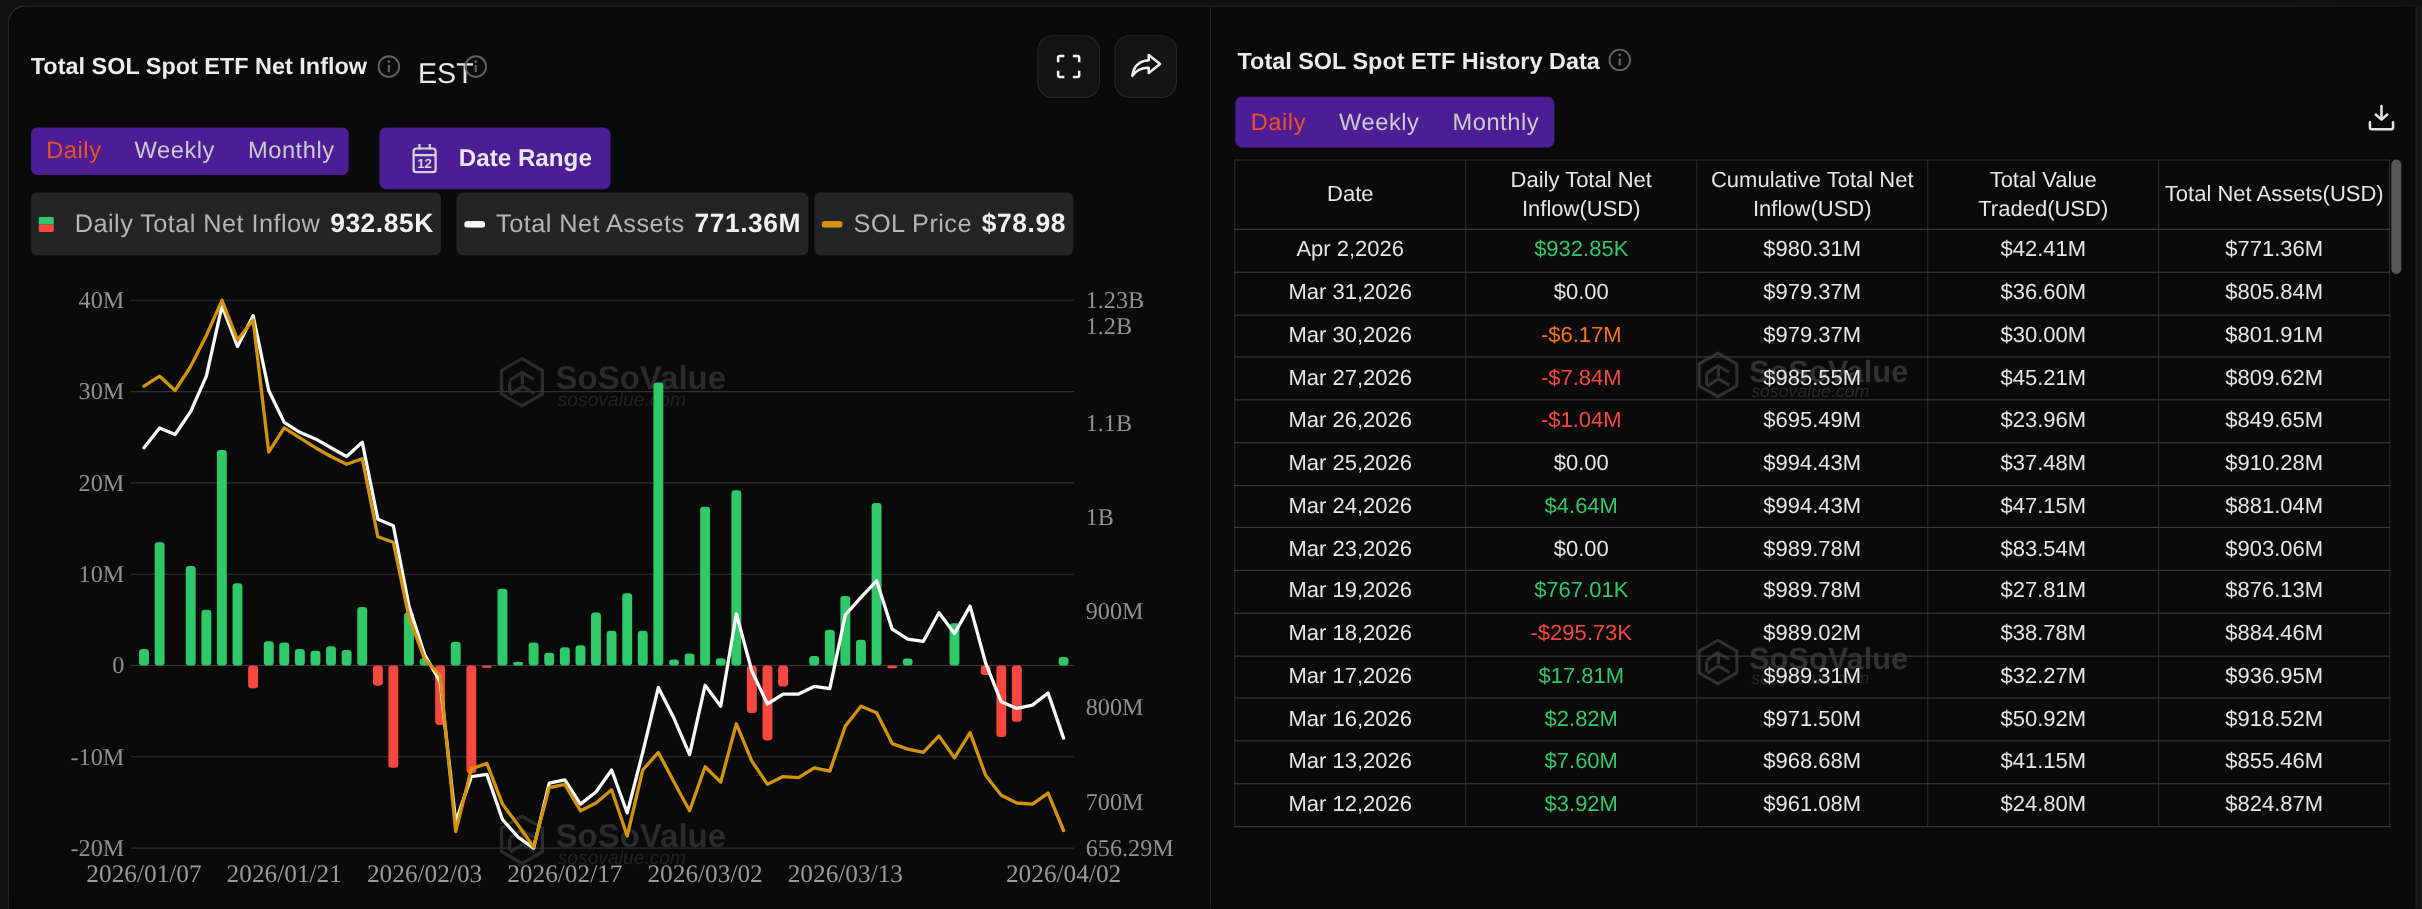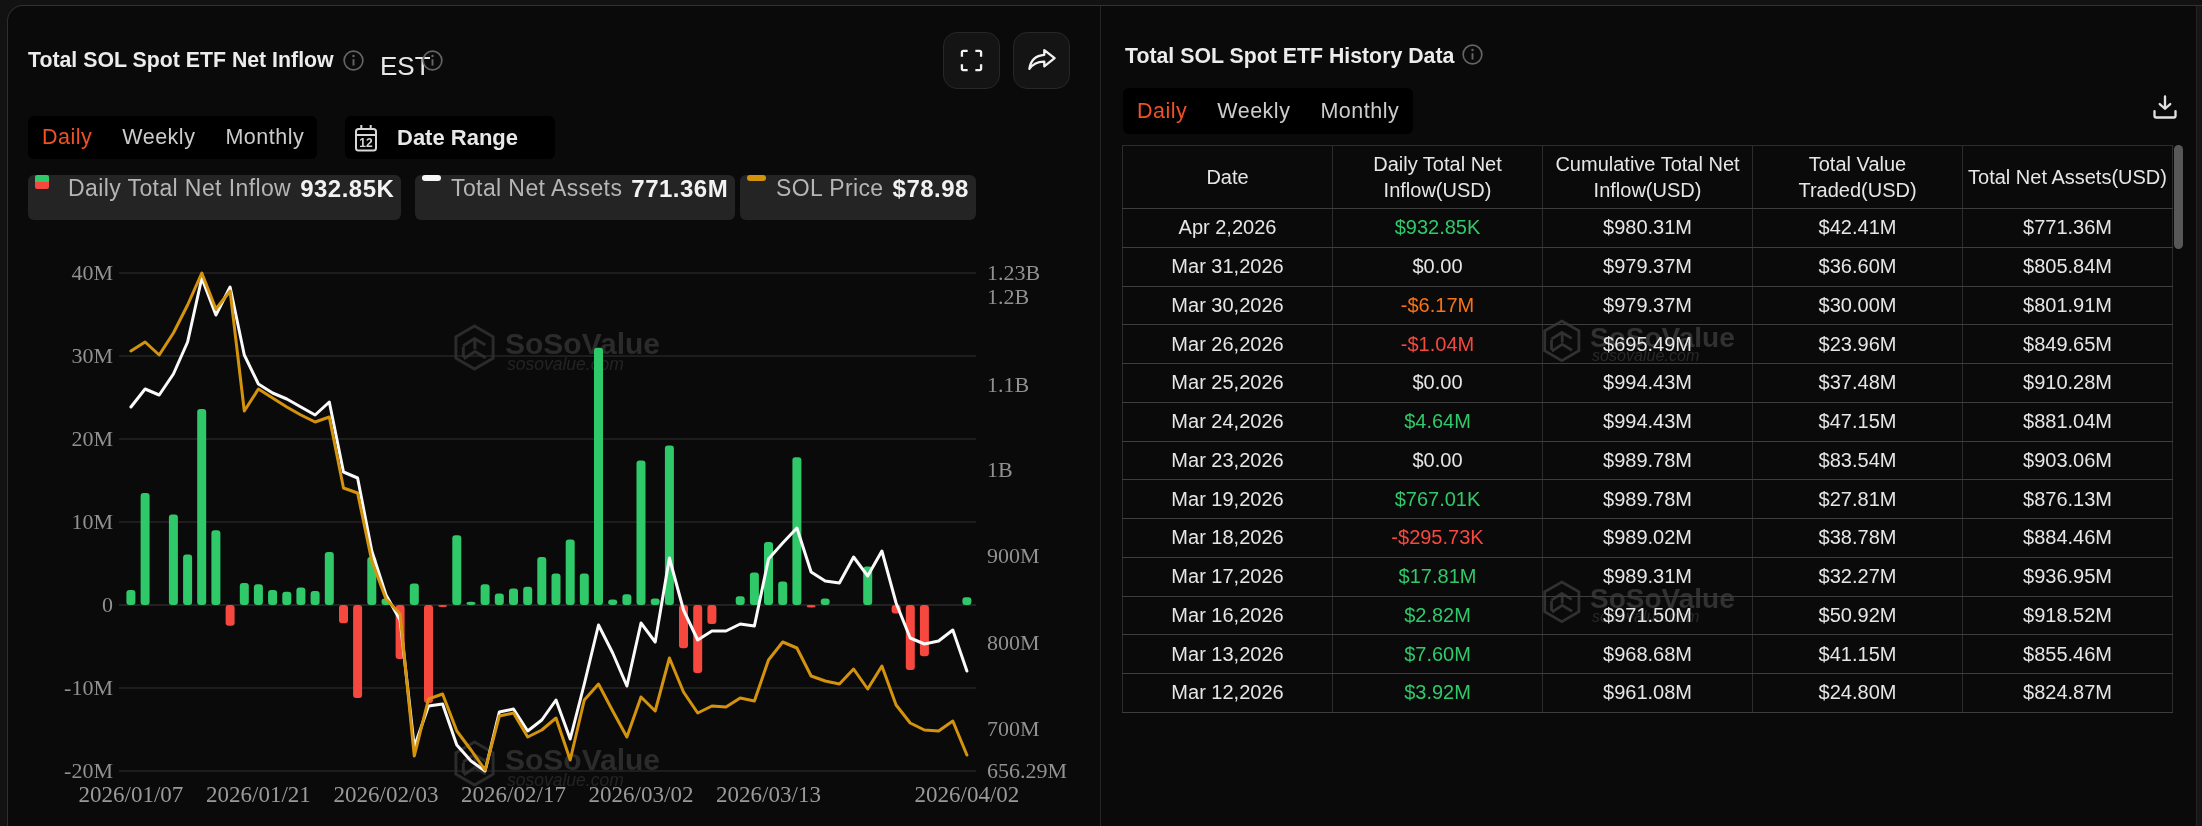--- a/index.html
+++ b/index.html
@@ -2,24 +2,24 @@
 <html><head><meta charset="utf-8">
 <style>
 * { margin:0; padding:0; box-sizing:border-box; }
 html,body { width:2202px; height:826px; background:#121212; font-family:"Liberation Sans", sans-serif; overflow:hidden; }
 #card { position:absolute; left:7px; top:5px; width:2195px; height:830px; background:#0a0a0a;
         border-left:1px solid #2e2e2e; border-top:1px solid #323232; border-radius:16px 0 0 0; }
 .abs { position:absolute; }
 #vdiv { position:absolute; left:1100px; top:6px; width:1px; height:820px; background:#262626; }
 #rgut { position:absolute; left:2196px; top:6px; width:6px; height:820px; background:#161616; border-left:1px solid #242424; }
 .title { font-size:21.3px; font-weight:bold; color:#ececec; }
-.tabs { position:absolute; background:#000000; border-radius:6px; display:flex; align-items:center; font-size:21.5px; letter-spacing:0.5px; color:#cccccc; }
+.tabs { position:absolute; background:#4c1d95; border-radius:6px; display:flex; align-items:center; font-size:21.5px; letter-spacing:0.5px; color:#cccccc; }
 .tabs span { display:block; }
 .tab-on { color:#F05123; }
-.pill { position:absolute; background:#242424; border-radius:6px; display:flex; align-items:flex-start; font-size:23px; letter-spacing:0.4px; color:#b5b5b5; height:45px; }
+.pill { position:absolute; background:#242424; border-radius:6px; display:flex; align-items:center; font-size:23px; letter-spacing:0.4px; color:#b5b5b5; height:57px; }
 .pv { font-weight:bold; font-size:24px; letter-spacing:0.5px; color:#f2f2f2; }
 .btn { position:absolute; width:57px; height:57px; background:#141414; border:1px solid #272727; border-radius:14px; display:flex; align-items:center; justify-content:center; }
 #htable { position:absolute; left:1122px; top:145px; border-collapse:collapse; table-layout:fixed; font-size:20px; color:#e6e6e6; }
 #htable td, #htable th { width:210px; text-align:center; border-right:1px solid #2c2c2c; border-bottom:1px solid #3d3d3d; font-weight:normal; }
 #htable td:first-child, #htable th:first-child { border-left:1px solid #2c2c2c; }
 #htable thead th { height:63px; border-top:1px solid #2c2c2c; border-bottom:1px solid #3d3d3d; line-height:26px; }
 #htable tbody td { height:38.75px; }
 </style></head>
 <body>
 <div id="card"></div>
@@ -49,21 +49,21 @@
     <svg width="31" height="27" viewBox="0 0 31 27" fill="none">
       <path d="M18.3 3.1 L28.6 11.2 L18.3 19.3 L18.3 14.6 C11.8 14.4 7.3 16.4 3.4 21.9 C4.6 13.2 9.9 8.4 18.3 7.8 Z" stroke="#f2f2f2" stroke-width="2.3" stroke-linejoin="round"></path>
     </svg>
   </div>
 
 <div class="tabs" style="left:28px;top:116px;width:289px;height:43px;padding-left:14px;gap:30px;">
   <span class="tab-on">Daily</span>
     <span>Weekly</span>
     <span>Monthly</span>
 </div>
-<div class="tabs" style="left:345px;top:116px;width:210px;height:43px;padding-left:9px;gap:19px;color:#e8e8e8;font-weight:bold;font-size:22px;letter-spacing:0;">
+<div class="tabs" style="left:345px;top:116px;width:210px;height:56px;padding-left:29px;gap:19px;color:#e8e8e8;font-weight:bold;font-size:22px;letter-spacing:0;">
   <svg width="24" height="28" viewBox="0 0 24 28" fill="none" stroke="#d8d8d8" stroke-width="2">
       <rect x="2" y="5" width="20" height="21.5" rx="2.5"></rect>
       <line x1="7.3" y1="1" x2="7.3" y2="6"></line>
       <line x1="16.7" y1="1" x2="16.7" y2="6"></line>
       <line x1="2" y1="11" x2="22" y2="11"></line>
       <text x="12" y="23" font-size="12" font-weight="bold" fill="#d8d8d8" stroke="none" text-anchor="middle" font-family="Liberation Sans, sans-serif">12</text>
     </svg>
     <span>Date Range</span>
 </div>
 
@@ -241,20 +241,27 @@
         <td>$805.84M</td>
       </tr>
 <tr>
         <td>Mar 30,2026</td>
         <td style="color:#f97316">-$6.17M</td>
         <td>$979.37M</td>
         <td>$30.00M</td>
         <td>$801.91M</td>
       </tr>
 <tr>
+        <td>Mar 27,2026</td>
+        <td style="color:#F6483F">-$7.84M</td>
+        <td>$985.55M</td>
+        <td>$45.21M</td>
+        <td>$809.62M</td>
+      </tr>
+<tr>
         <td>Mar 26,2026</td>
         <td style="color:#F6483F">-$1.04M</td>
         <td>$695.49M</td>
         <td>$23.96M</td>
         <td>$849.65M</td>
       </tr>
 <tr>
         <td>Mar 25,2026</td>
         <td style="color:#e6e6e6">$0.00</td>
         <td>$994.43M</td>

